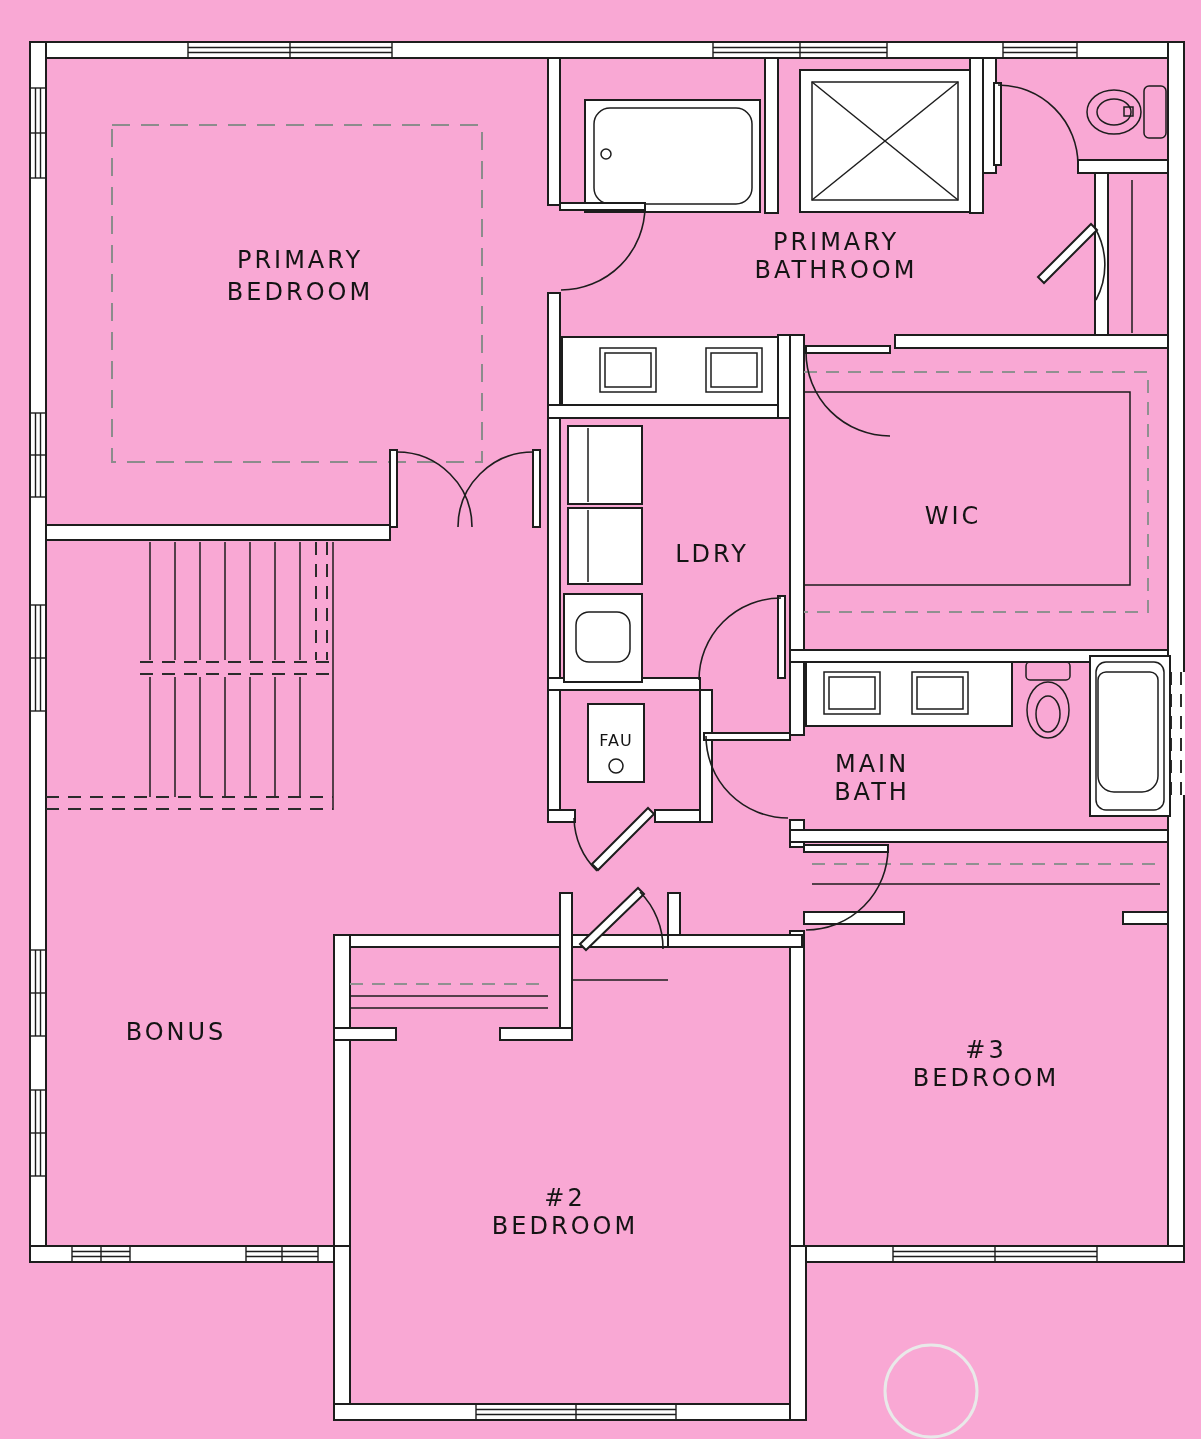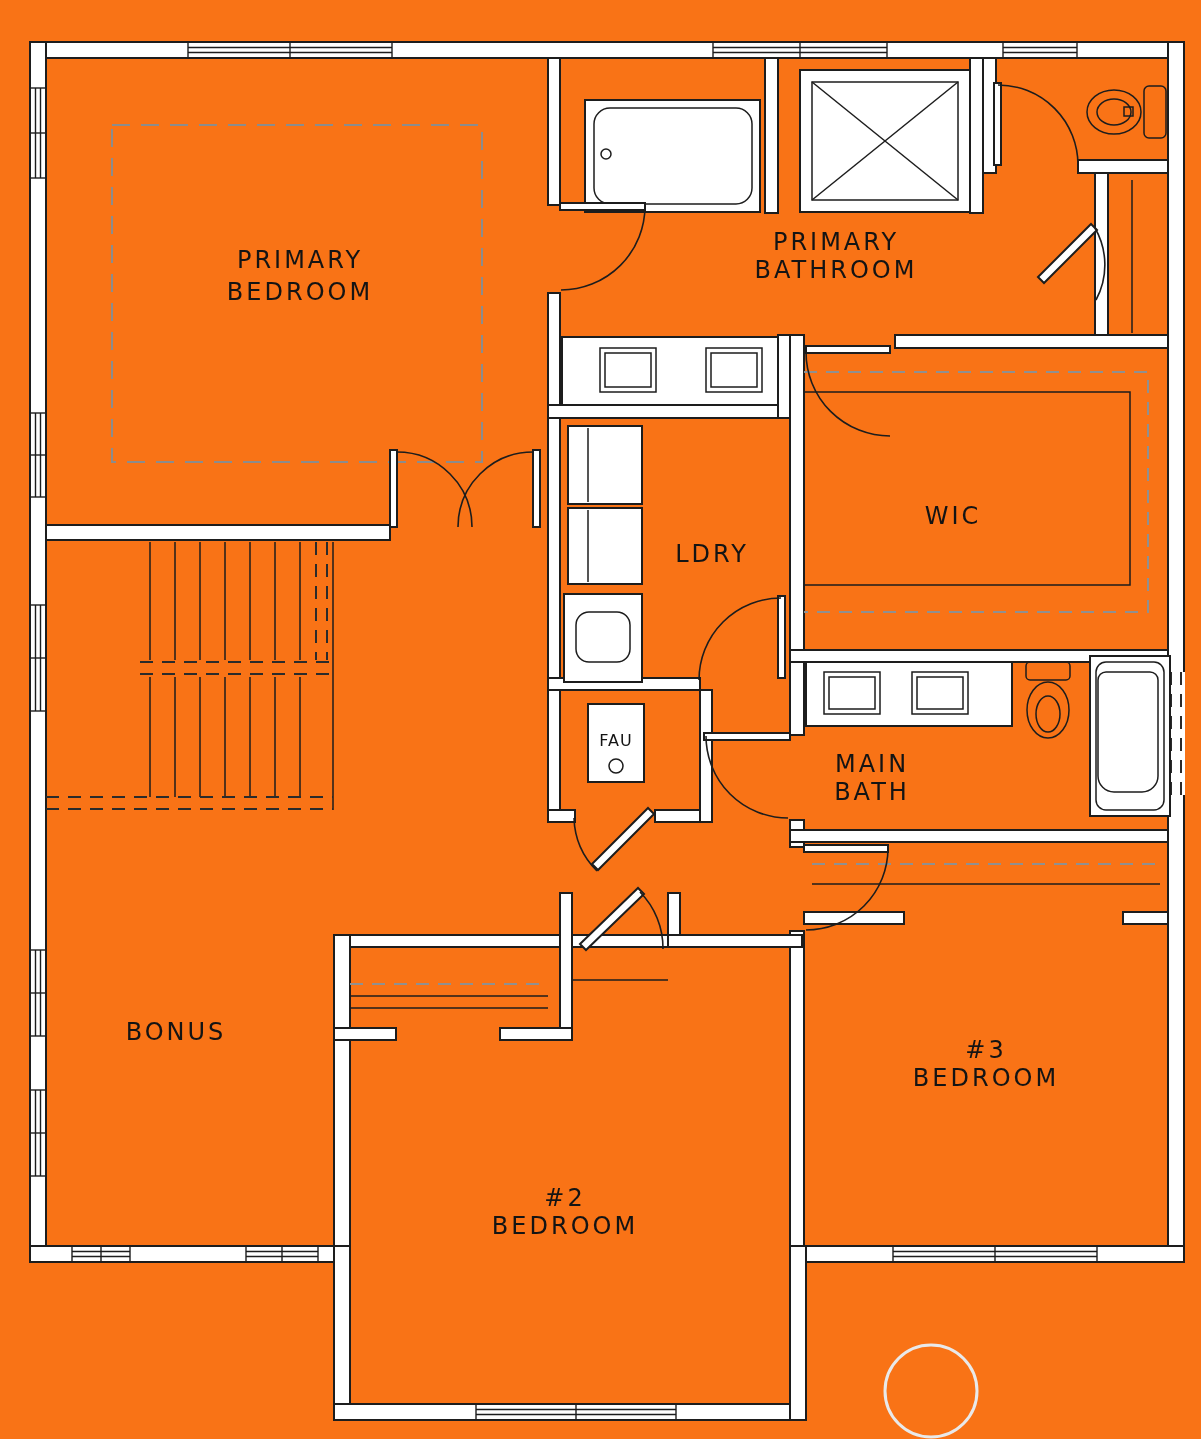--- a/index.html
+++ b/index.html
@@ -1,16 +1,16 @@
 <!DOCTYPE html>
 <html><head>
 <meta charset="utf-8">
 <style>
   html,body{margin:0;padding:0;background:#fff;}
-  .plan-wrap{width:1201px;height:1439px;background:#f97316;position:relative;overflow:hidden;}
+  .plan-wrap{width:1201px;height:1439px;background:#f9a8d4;position:relative;overflow:hidden;}
   svg{display:block;}
   .w  {fill:#ffffff;stroke:#1d1d1d;stroke-width:2;}
   .f  {fill:#ffffff;stroke:#1d1d1d;stroke-width:2;}
   .tn {fill:none;stroke:#1d1d1d;stroke-width:1.5;}
   .g  {stroke:#1d1d1d;stroke-width:1.4;}
   .arc{fill:none;stroke:#1d1d1d;stroke-width:1.6;}
   .d  {fill:none;stroke:#8c8c8c;stroke-width:2;stroke-dasharray:18 11;}
   .rod{fill:none;stroke:#909090;stroke-width:2;stroke-dasharray:13 9;}
   .dd {fill:none;stroke:#2b2b2b;stroke-width:2;stroke-dasharray:13 9;}
   .lbl{font-family:"DejaVu Sans",sans-serif;font-size:24px;letter-spacing:3px;fill:#141414;text-anchor:middle;}

